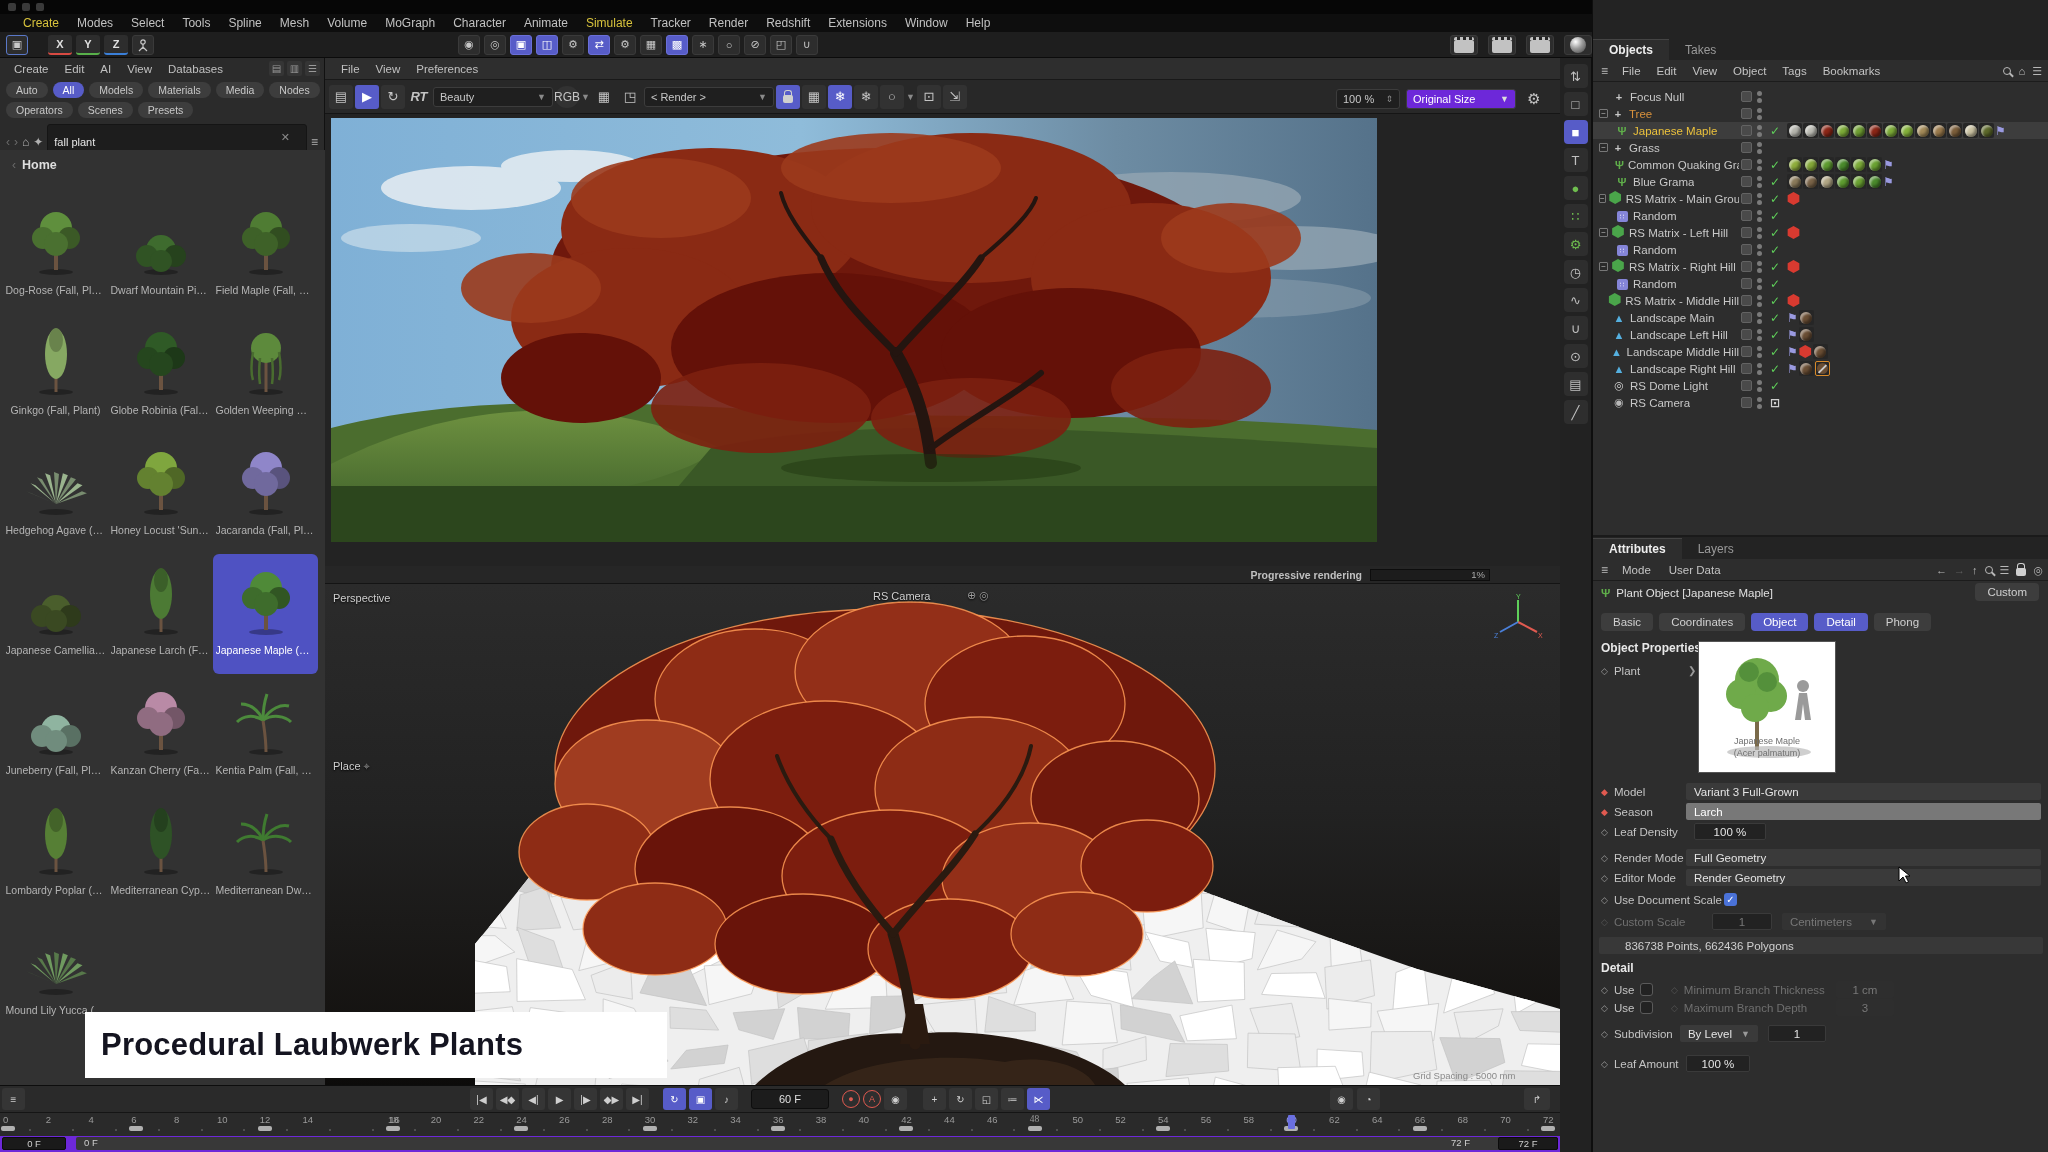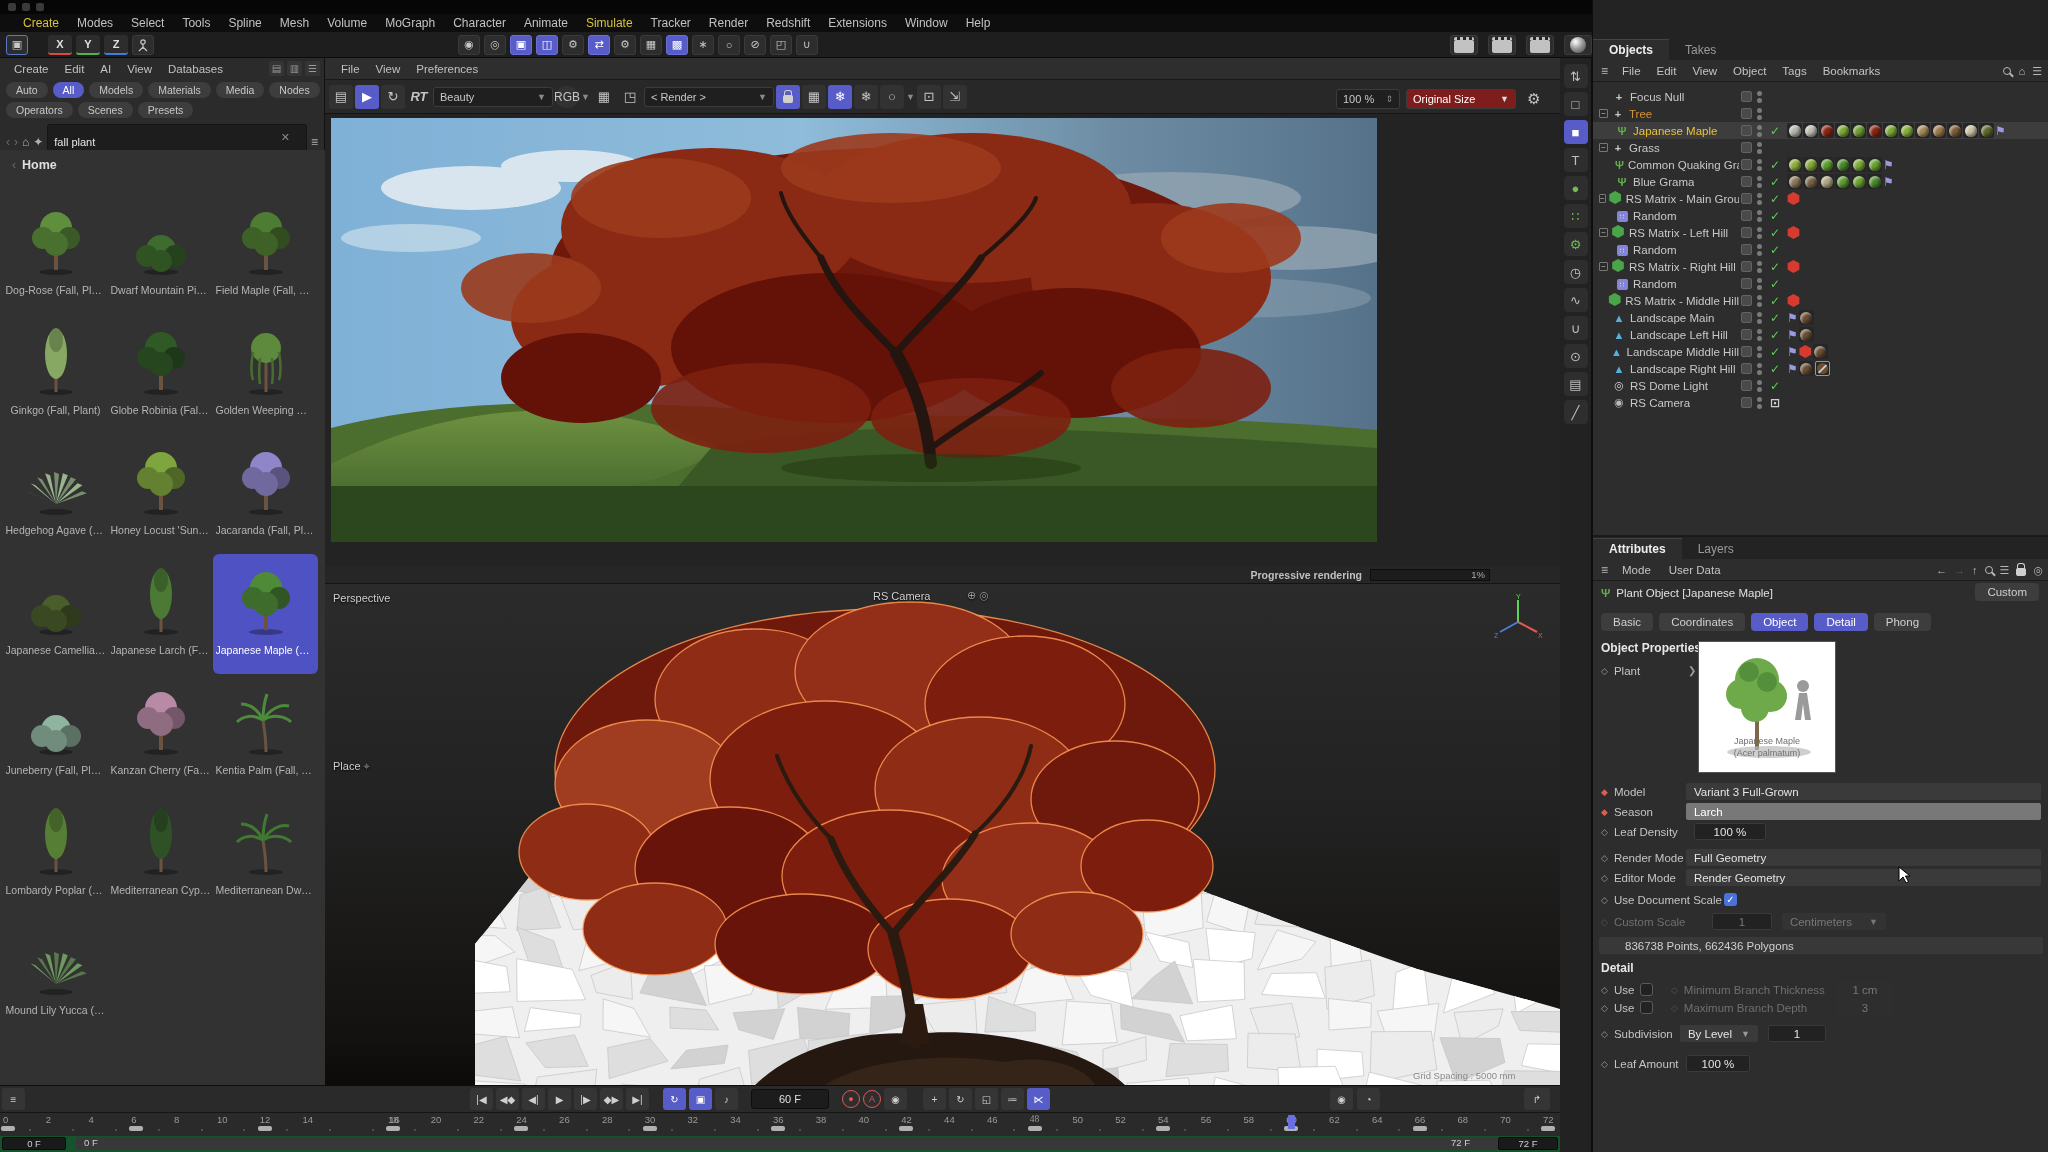--- a/index.html
+++ b/index.html
@@ -113,21 +113,21 @@
   .tr-btn{height:22px;min-width:23px;background:#353535;border-radius:3px;color:#cfcfcf;font-size:10px;display:flex;align-items:center;justify-content:center;padding:0 2px;}
   .tr-btn.active{background:#575cc8;color:#fff;}
   .tr-btn.rec{color:#e05a50;border:1px solid #e05a50;border-radius:50%;width:18px;min-width:18px;height:18px;font-size:9px;background:#2e2e2e;}
   #frame-field{height:20px;width:78px;background:#1c1c1c;border:1px solid #0d0d0d;border-radius:3px;color:#e0e0e0;font-size:11px;display:flex;align-items:center;justify-content:center;}
   #ruler{left:0;top:1112px;width:1560px;height:24px;background:#2a2a2a;border-top:1px solid #151515;position:absolute;}
   .tick-label{position:absolute;top:1px;font-size:9.5px;color:#9a9a9a;}
   .tick-label.cur{color:#9aa0ff;}
   .keymark{position:absolute;top:13px;width:14px;height:5px;background:#b0b0b0;border-radius:2px;}
   .minordot{position:absolute;top:16px;width:2px;height:2px;background:#5c5c5c;border-radius:50%;}
   #curmark{position:absolute;top:2px;width:7px;height:14px;background:#6a6fe0;border-radius:1px;}
-  #inforow{left:0;top:1136px;width:1560px;height:16px;background:#14532d;position:absolute;padding-left:18px;}
+  #inforow{left:0;top:1136px;width:1560px;height:16px;background:#6d28d9;position:absolute;padding-left:18px;}
   .fbox{position:absolute;top:1px;height:13px;background:#1a1a1a;border:1px solid #0c0c0c;border-radius:2px;color:#cfcfcf;font-size:9.5px;display:flex;align-items:center;justify-content:center;}
   #range-strip{position:absolute;left:76px;top:1px;width:1482px;height:13px;background:#383838;border-radius:2px;color:#cfcfcf;font-size:9.5px;}
   
   #capsules{left:85px;top:918px;width:224px;height:62px;background:linear-gradient(90deg,#17ad9d,#0c7d92);display:flex;align-items:center;justify-content:center;z-index:50;}
   #capsules span{color:#fff;font-size:30px;font-weight:bold;letter-spacing:.5px;}
   #lowerthird{left:85px;top:1012px;width:582px;height:66px;background:#fff;display:flex;align-items:center;padding-left:16px;z-index:50;}
   #lowerthird span{color:#141420;font-size:31px;font-weight:800;letter-spacing:.2px;}
   #cursor-arrow{position:absolute;z-index:60;}
 </style>
 </head>
@@ -502,21 +502,21 @@
       <span class="rv-btn">○</span>
       <span class="rv-sel-caret">▼</span>
       <span class="rv-btn">⊡</span>
       <span class="rv-btn">⇲</span>
     </div>
     <div id="rv-right">
       <span class="rv-select" style="width:64px;">
           <span>100 %</span>
           <span class="rv-sel-caret" style="margin-left:auto;">⇕</span>
         </span>
-      <span class="rv-select" style="width:110px;background:#7f1d1d;color:#fff;">
+      <span class="rv-select" style="width:110px;background:#6d28d9;color:#fff;">
           <span>Original Size</span>
           <span class="rv-sel-caret" style="margin-left:auto;color:#ddd;">▼</span>
         </span>
       <span class="rv-btn" style="background:none;font-size:15px;">⚙</span>
     </div>
 
     <svg class="abs" id="render-img" viewBox="0 0 1046 424">
       <defs>
         <linearGradient id="sky" x1="0" y1="0" x2="1" y2="0">
           <stop offset="0" stop-color="#7fb0d6"></stop>
@@ -1520,14 +1520,17 @@
     </div>
   <div id="inforow">
     <span class="fbox" style="left:2px;width:64px;">0 F</span>
     <div id="range-strip">
       <span style="position:absolute;left:8px;top:0;">0 F</span>
       <span style="position:absolute;right:88px;top:0;">72 F</span>
     </div>
     <span class="fbox" style="left:1498px;width:60px;">72 F</span>
   </div>
 
+  <div class="abs" id="lowerthird">
+      <span>Procedural Laubwerk Plants</span>
+    </div>
 
 </div>
 
 </body></html>

